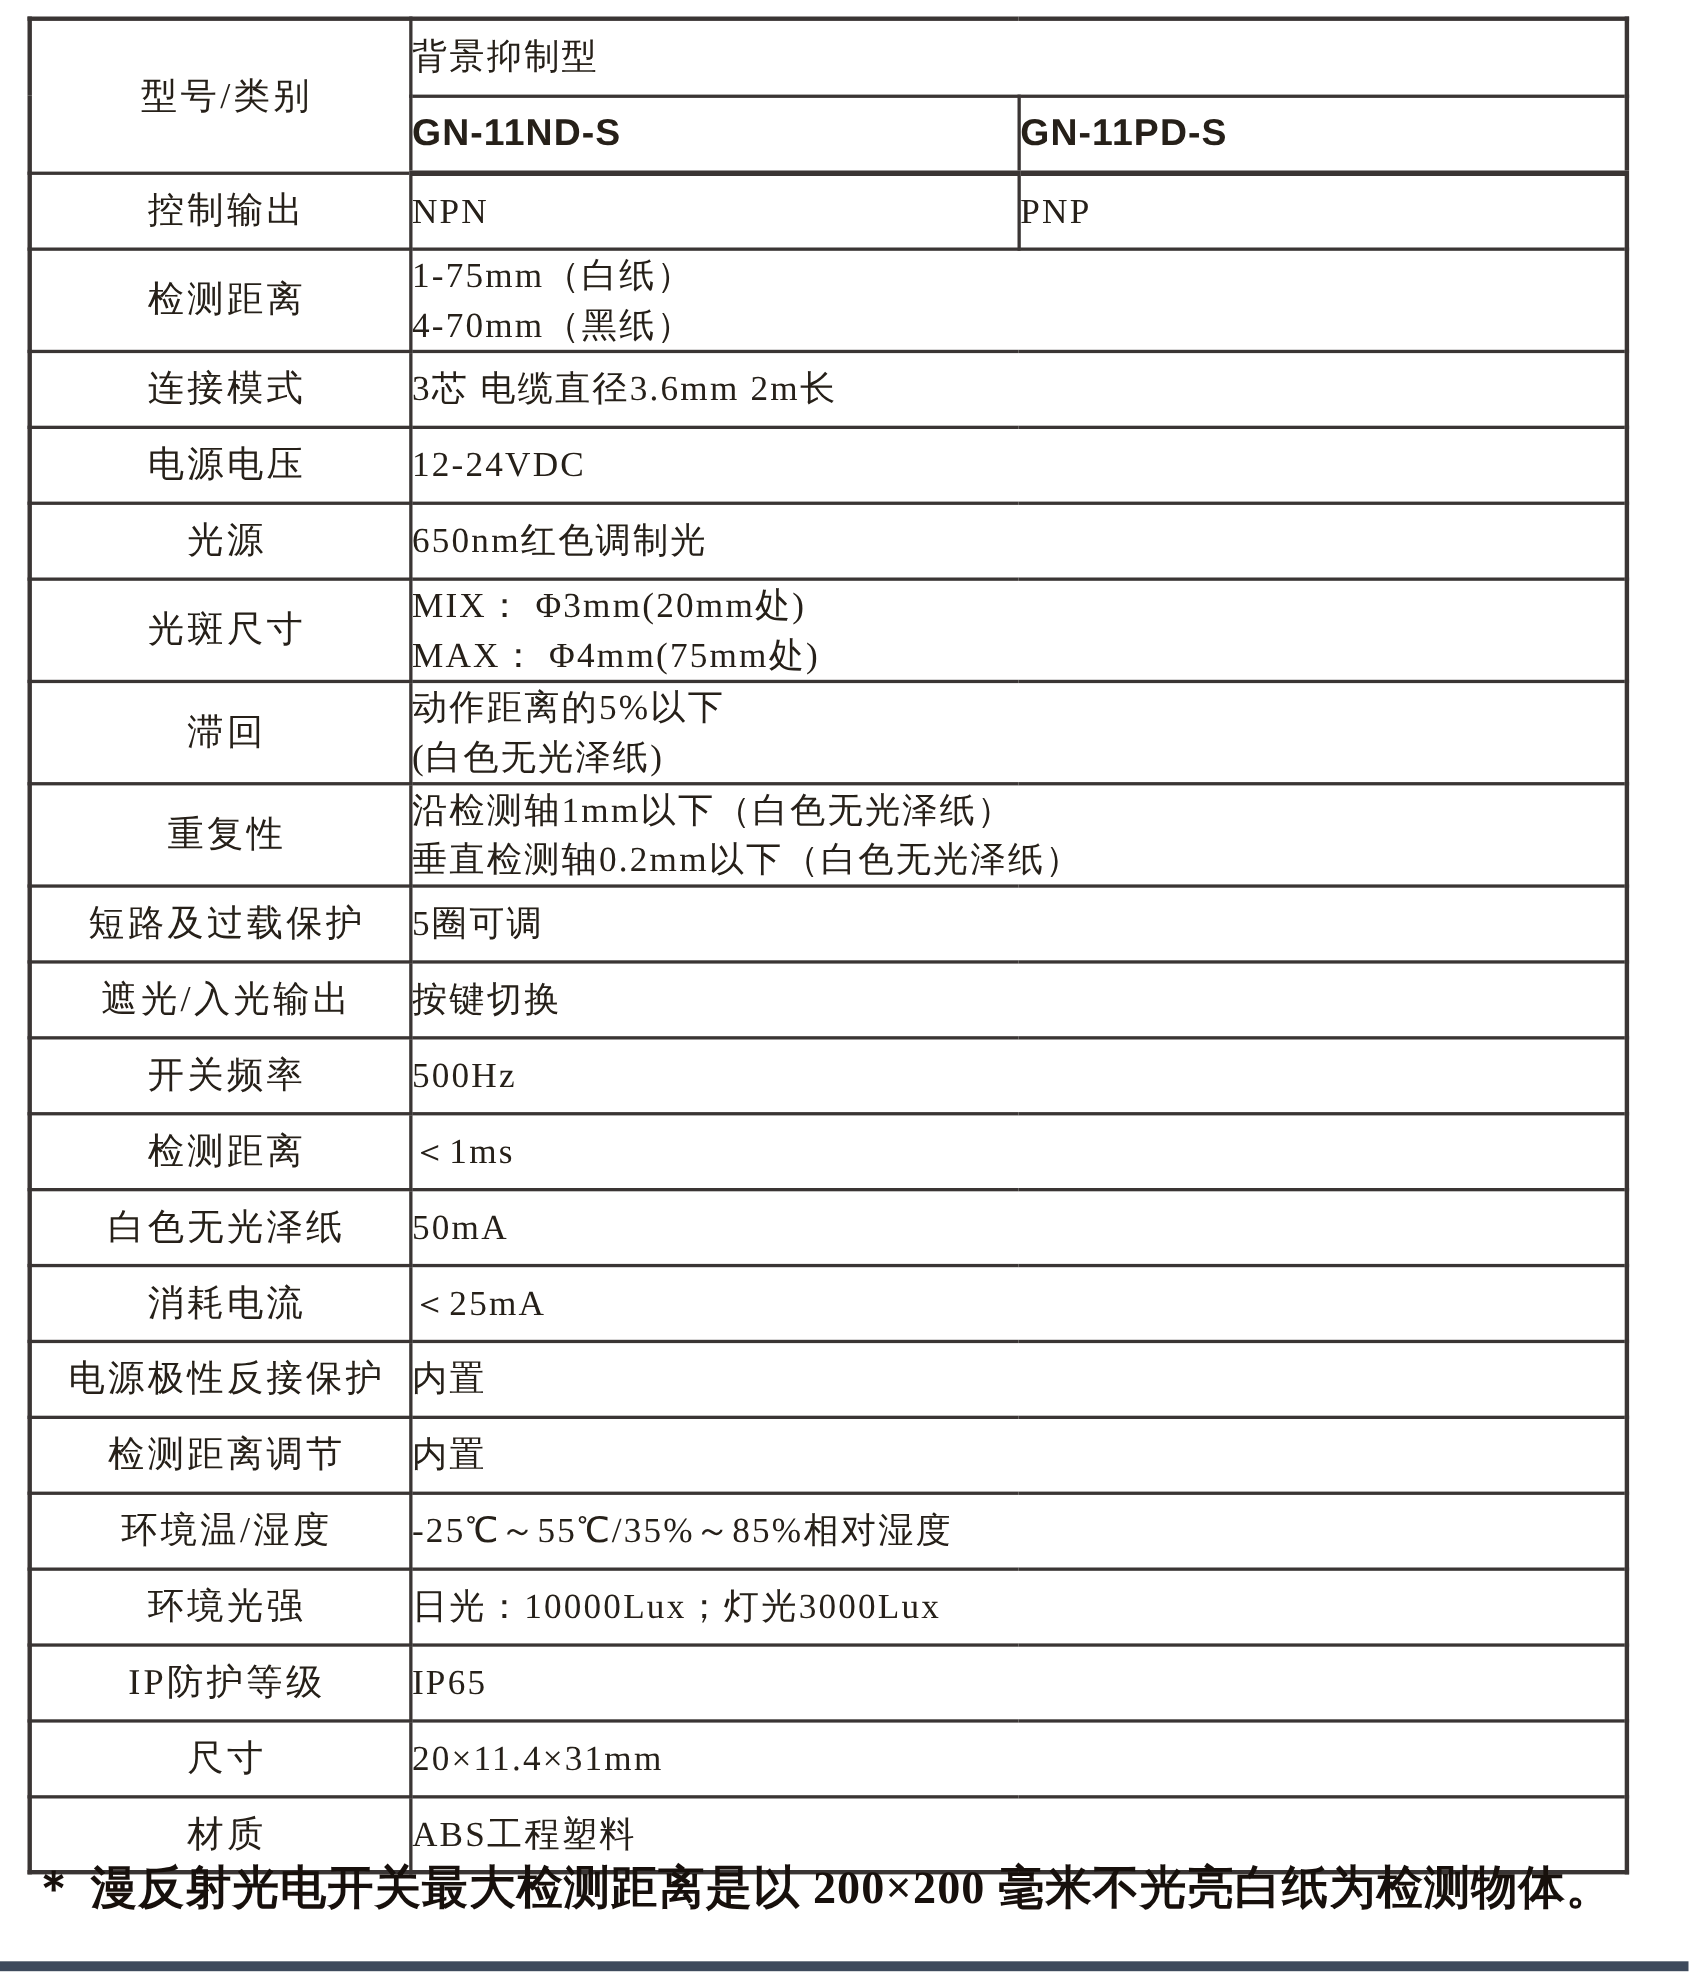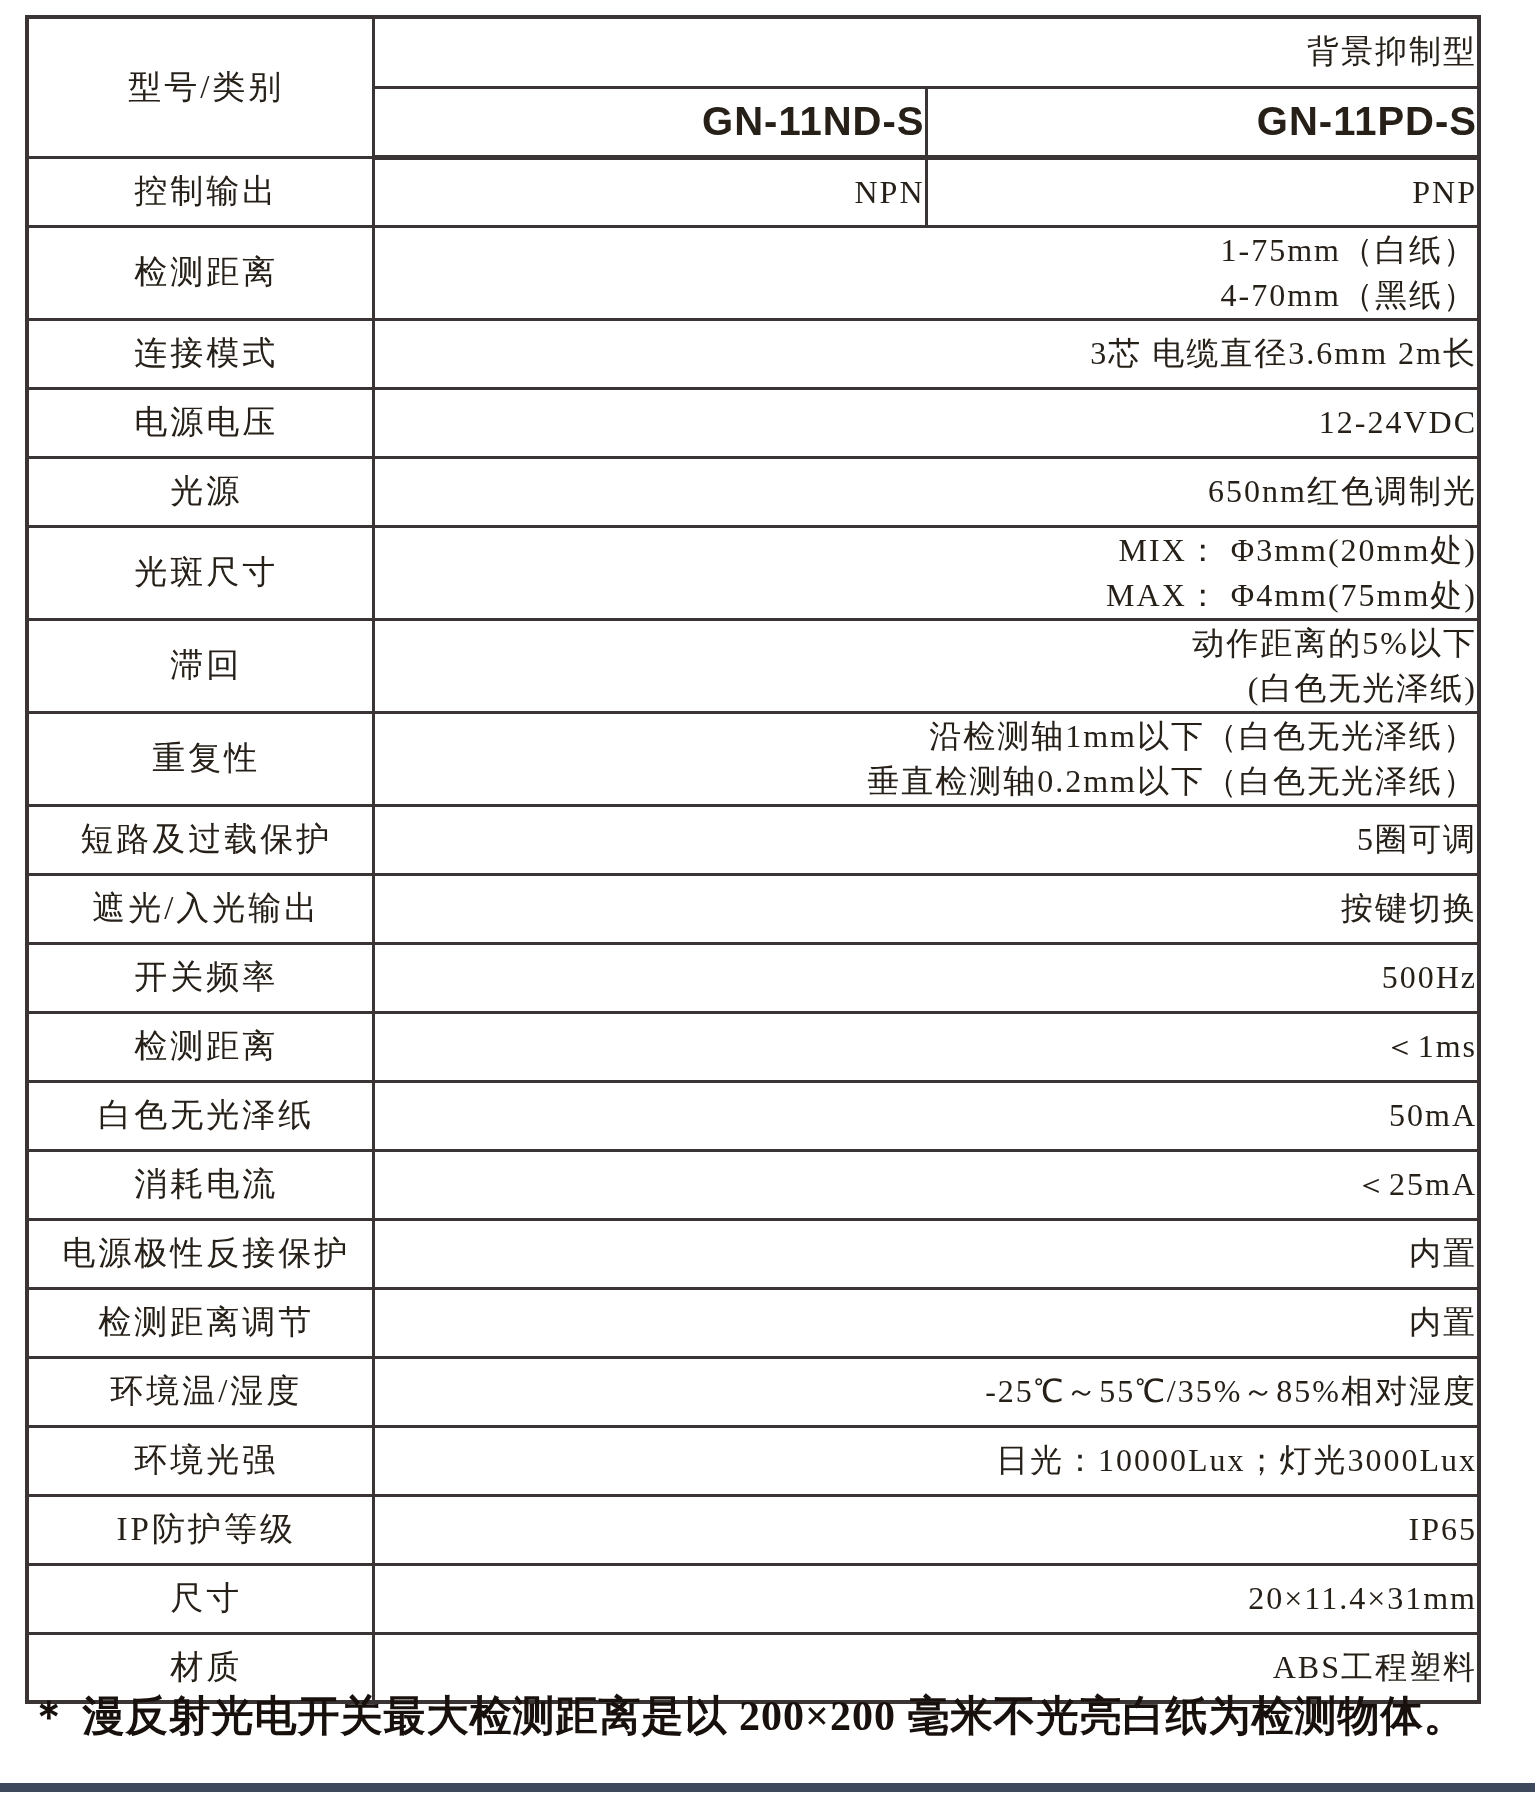--- a/index.html
+++ b/index.html
@@ -8,33 +8,33 @@
     font-family:"Liberation Serif", serif;color:#262019;
     -webkit-font-smoothing:antialiased;
   }
   .spec-table{
     position:absolute;left:25px;top:15px;width:1452px;
     border-collapse:collapse;table-layout:fixed;
     border:4px solid #3a3534;
   }
   .spec-table td{
     border:3px solid #3a3534;
-    text-align:right;vertical-align:middle;
+    text-align:left;vertical-align:middle;
     font-size:32px;letter-spacing:2px;
     padding:0;overflow:hidden;
   }
   td.label-cell{
     text-align:center;padding-left:12px;
     font-size:33px;letter-spacing:3px;
   }
   tr.row-category td{border-bottom-width:2px;}
   tr.row-models td{border-bottom-width:5px;}
   td.model-cell{
     font-family:"Liberation Sans", sans-serif;
-    font-weight:600;font-size:40px;letter-spacing:1px;
+    font-weight:600;font-size:34px;letter-spacing:1px;
   }
   tr.row-single{height:69px;}
   tr.row-double{height:93px;}
   tr.row-h70{height:70px;}
   .value-line{line-height:1.38;}
   .footnote{
     position:absolute;left:28px;top:1688px;width:1500px;
     font-size:42px;font-weight:bold;letter-spacing:1px;
     color:#17100c;white-space:nowrap;
   }

